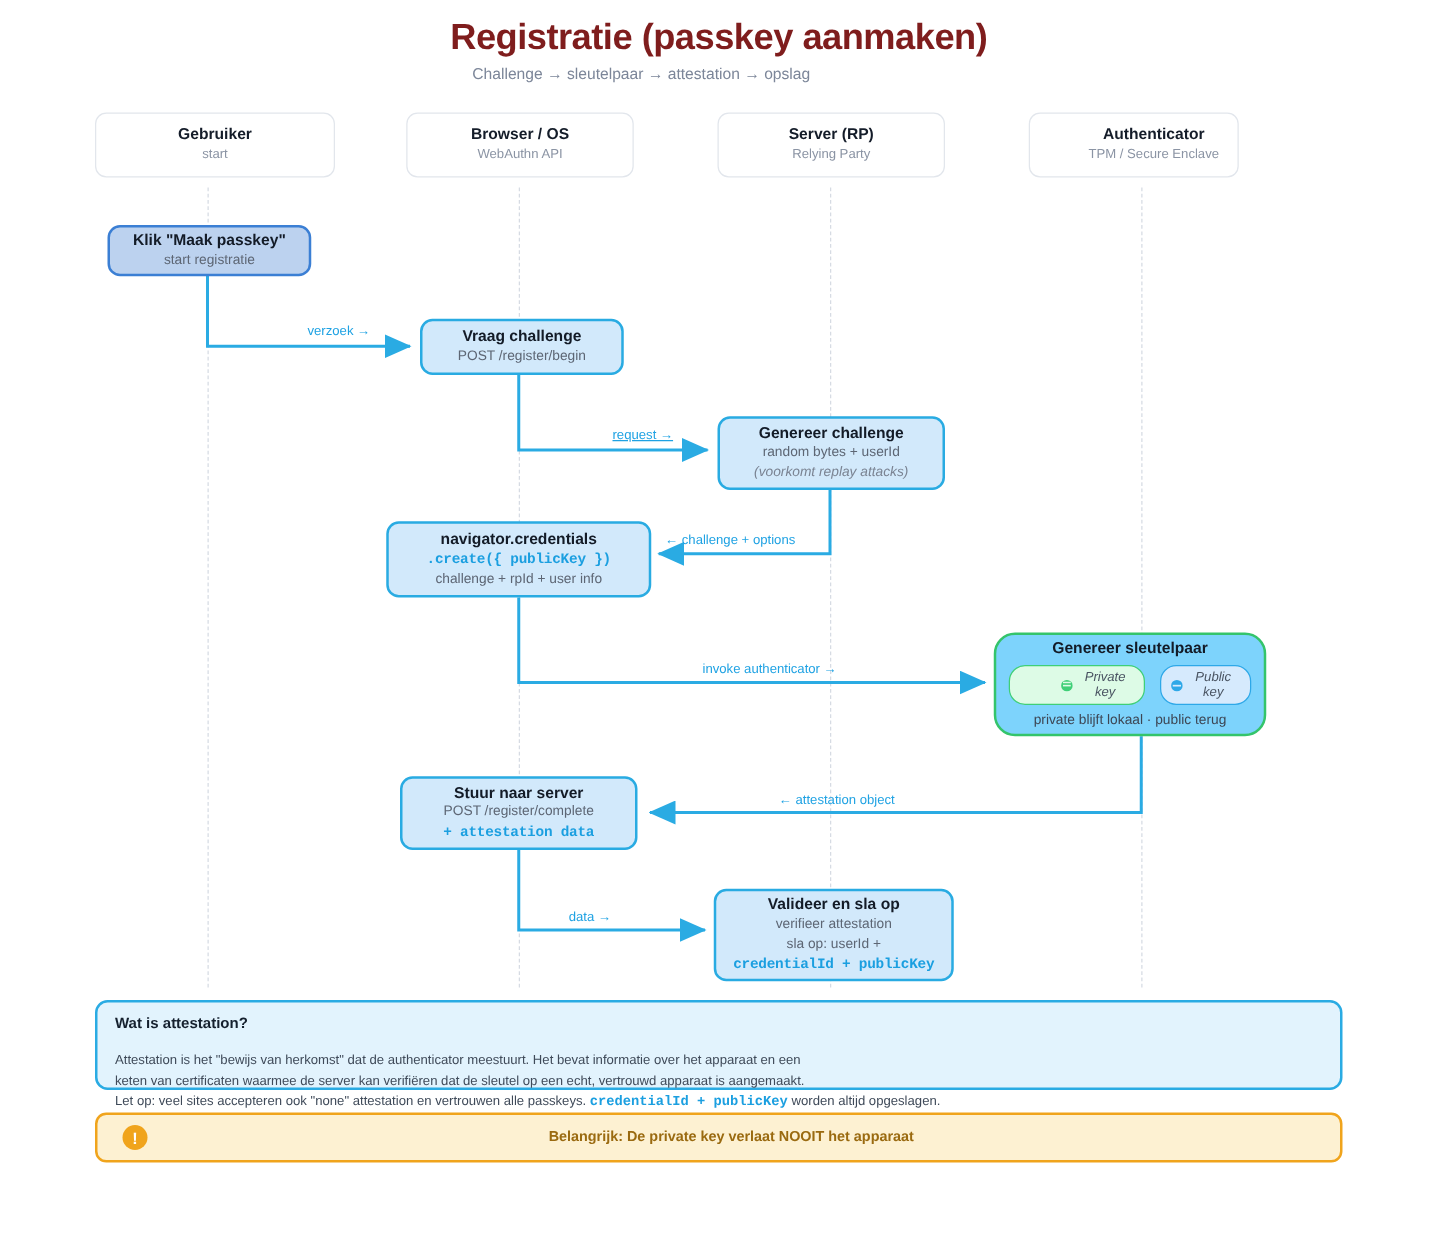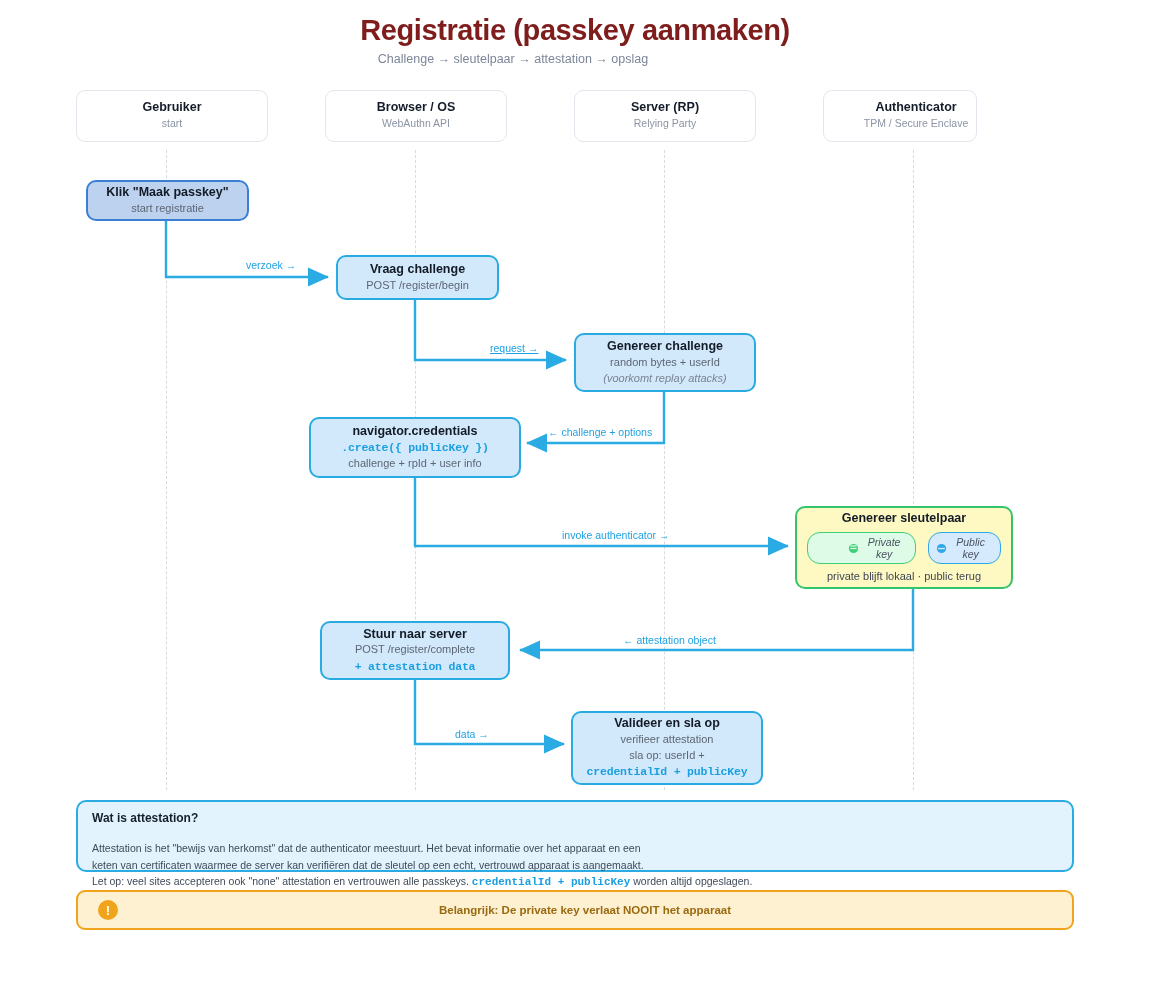--- a/index.html
+++ b/index.html
@@ -81,21 +81,21 @@
     border-radius: 10px;
     background: #d2e9fb;
     display: flex;
     flex-direction: column;
     align-items: center;
     justify-content: center;
     text-align: center;
     padding: 6px 10px;
   }
   .node.dark { background: #bcd2ef; border-color: #3b7fd4; }
-  .node.green { background: #fef9c3; border-color: #34c46b; }
+  .node.green { background: #7dd3fc; border-color: #34c46b; border-radius: 17px; }
   .n-title {
     font-size: 12.5px;
     font-weight: bold;
     color: #131b27;
     line-height: 1.3;
   }
   .n-sub {
     font-size: 11px;
     color: #5d6674;
     line-height: 1.45;
@@ -222,21 +222,21 @@
     <div class="lh-sub">start</div>
   </div>
   <div class="lane-head" style="left:325px; width:182px;">
     <div class="lh-title">Browser / OS</div>
     <div class="lh-sub">WebAuthn API</div>
   </div>
   <div class="lane-head" style="left:574px; width:182px;">
     <div class="lh-title">Server (RP)</div>
     <div class="lh-sub">Relying Party</div>
   </div>
-  <div class="lane-head" style="left:823px; width:154px;padding-left:32px;">
+  <div class="lane-head" style="left:823px; width:168px;padding-left:32px;">
     <div class="lh-title">Authenticator</div>
     <div class="lh-sub">TPM / Secure Enclave</div>
   </div>
 
   <div class="lane-line" style="left:166px;"></div>
   <div class="lane-line" style="left:415px;"></div>
   <div class="lane-line" style="left:664px;"></div>
   <div class="lane-line" style="left:913px;"></div>
 
   <svg id="wires" width="1150" height="987">
@@ -256,21 +256,21 @@
       <path d="M415,478 L415,546 L788,546"></path>
 
       <path d="M913,589 L913,650 L520,650"></path>
 
       <path d="M415,680 L415,744 L564,744"></path>
     </g>
   </svg>
 
   <div class="elabel" style="left:246px; top:259px;">verzoek →</div>
   <div class="elabel" style="left:490px; top:342px;text-decoration:underline;">request →</div>
-  <div class="elabel" style="left:548px; top:426px;">← challenge + options</div>
+  <div class="elabel" style="left:532px; top:426px;">← challenge + options</div>
   <div class="elabel" style="left:562px; top:529px;">invoke authenticator →</div>
   <div class="elabel" style="left:623px; top:634px;">← attestation object</div>
   <div class="elabel" style="left:455px; top:728px;">data →</div>
 
   <div class="node dark" style="left:86px; left:86px; top:180px; width:163px; height:41px;">
     <div class="n-title">Klik "Maak passkey"</div>
     <div class="n-sub">start registratie</div>
   </div>
 
   <div class="node" style="left:336px; top:255px; width:163px; height:45px;">

